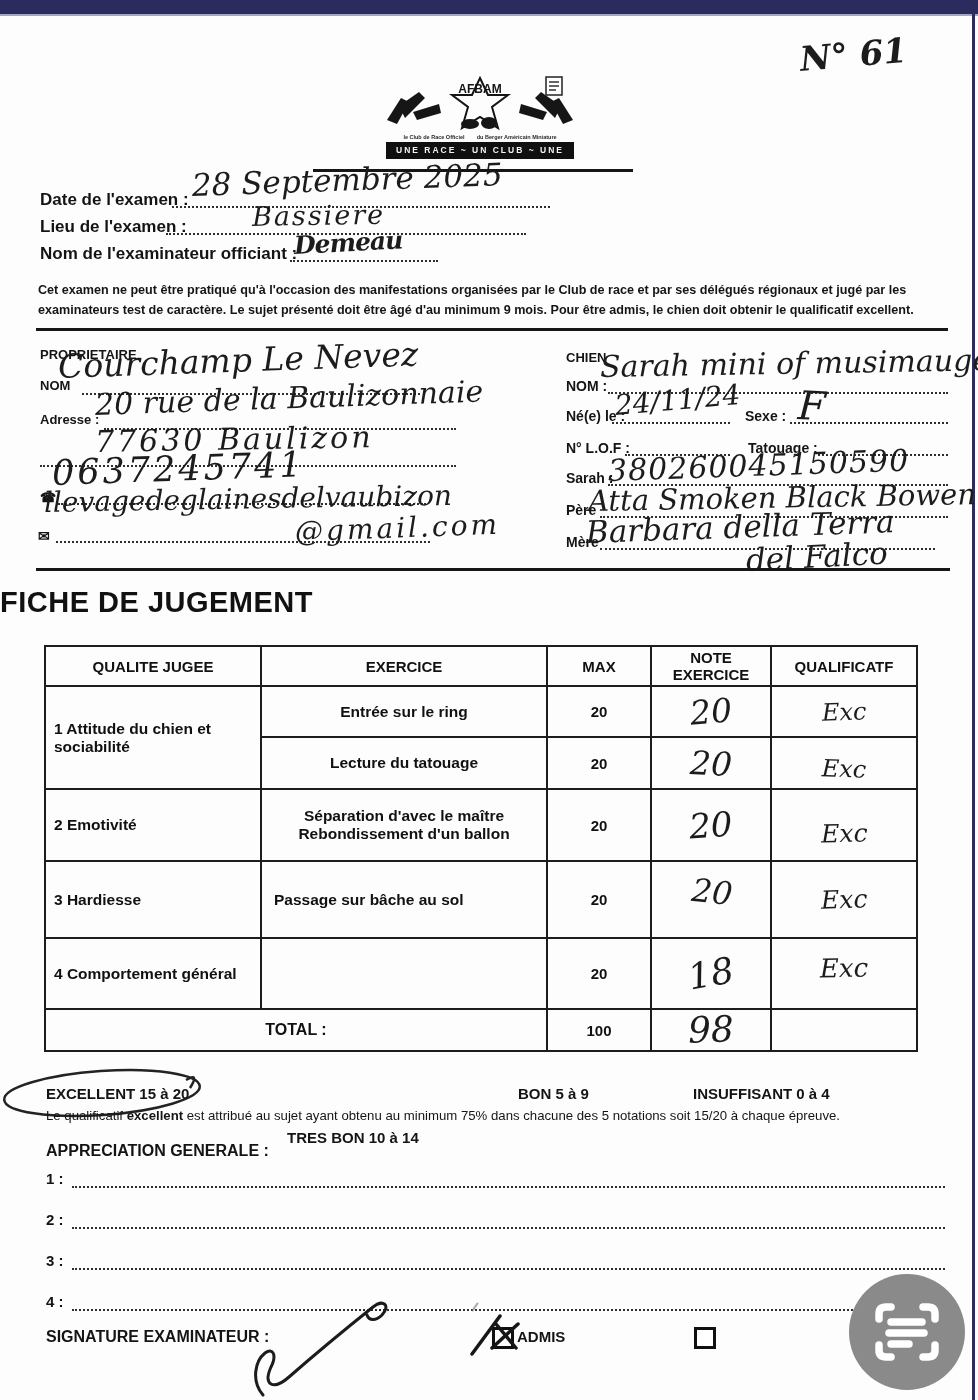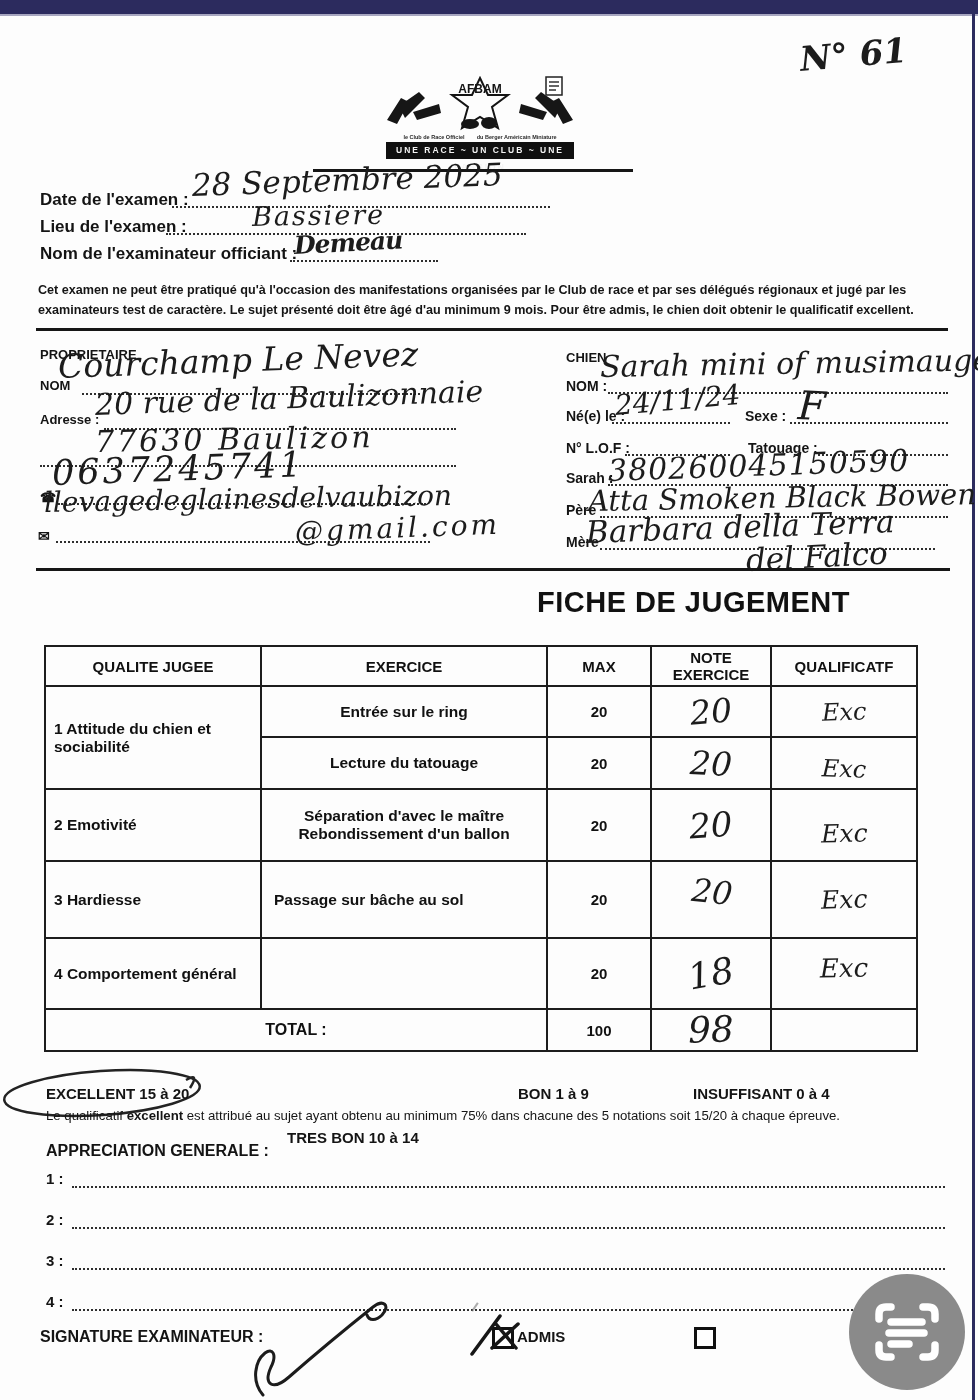--- a/index.html
+++ b/index.html
@@ -120,21 +120,21 @@
   <div class="dots" style="left:600px;top:516px;width:348px;"></div>
   <div class="hw" style="left:588px;top:487px;font-size:29px;transform:rotate(-1deg);">Atta Smoken Black Bowen</div>
 
   <span class="lbl" style="left:566px;top:534px;font-size:14px;">Mère</span>
   <div class="dots" style="left:600px;top:548px;width:335px;"></div>
   <div class="hw" style="left:586px;top:517px;font-size:31px;transform:rotate(-2deg);">Barbara della Terra</div>
   <div class="hw" style="left:746px;top:545px;font-size:31px;transform:rotate(-3deg);">del Falco</div>
 
   <div class="rule" style="left:36px;top:568px;width:914px;height:3px;"></div>
 
-  <div class="abs" style="left:0;top:586px;width:850px;text-align:right;font-size:29px;font-weight:bold;letter-spacing:0.5px;">FICHE DE JUGEMENT</div>
+  <div class="abs" style="left:0;top:586px;width:850px;text-align:left;font-size:29px;font-weight:bold;letter-spacing:0.5px;">FICHE DE JUGEMENT</div>
 
   <table class="judge abs" style="left:44px;top:645px;width:872px;">
     <colgroup>
         <col style="width:216px">
         <col style="width:286px">
         <col style="width:104px">
         <col style="width:120px">
         <col style="width:146px">
       </colgroup>
     <tbody>
@@ -187,38 +187,38 @@
     </tr>
   </tbody>
     </table>
 
   <svg class="abs" width="212" height="60" viewBox="0 0 212 60" style="left:0;top:1064px;">
     <ellipse cx="102" cy="29" rx="98" ry="22" transform="rotate(-4 102 29)" fill="none" stroke="#232323" stroke-width="2.5"></ellipse>
     <path d="M 186 16 q 14 -8 4 8" fill="none" stroke="#232323" stroke-width="2.5"></path>
   </svg>
   <span class="lbl" style="left:46px;top:1085px;font-size:15px;">EXCELLENT  15 à 20</span>
   <span class="lbl" style="left:287px;top:1085px;font-size:15px;margin-top:44px;">TRES BON  10 à 14</span>
-  <span class="lbl" style="left:518px;top:1085px;font-size:15px;">BON  1 à 9</span>
+  <span class="lbl" style="left:518px;top:1085px;font-size:15px;">BON  5 à 9</span>
   <span class="lbl" style="left:693px;top:1085px;font-size:15px;">INSUFFISANT  0 à 4</span>
 
   <div class="abs" style="left:46px;top:1108px;width:905px;font-size:13.2px;color:#151515;">
     <span>Le qualificatif </span><span style="font-weight:bold;">excellent</span><span> est attribué au sujet ayant obtenu au minimum 75% dans chacune des 5 notations soit 15/20 à chaque épreuve.</span>
   </div>
 
   <span class="lbl" style="left:46px;top:1142px;font-size:16px;">APPRECIATION GENERALE :</span>
   <span class="lbl" style="left:46px;top:1170px;font-size:15px;">1 :</span>
   <div class="dots" style="left:72px;top:1186px;width:873px;border-bottom-width:2.5px;"></div>
   <span class="lbl" style="left:46px;top:1211px;font-size:15px;">2 :</span>
   <div class="dots" style="left:72px;top:1227px;width:873px;border-bottom-width:2.5px;"></div>
   <span class="lbl" style="left:46px;top:1252px;font-size:15px;">3 :</span>
   <div class="dots" style="left:72px;top:1268px;width:873px;border-bottom-width:2.5px;"></div>
   <span class="lbl" style="left:46px;top:1293px;font-size:15px;">4 :</span>
   <div class="dots" style="left:72px;top:1309px;width:873px;border-bottom-width:2.5px;"></div>
 
-  <span class="lbl" style="left:40px;top:1328px;font-size:16px;text-align:right;">SIGNATURE EXAMINATEUR :</span>
+  <span class="lbl" style="left:46px;top:1328px;font-size:16px;text-align:right;">SIGNATURE EXAMINATEUR :</span>
   <svg class="abs" width="190" height="105" viewBox="0 0 190 105" style="left:225px;top:1295px;">
     <path d="M 38 100 C 26 86 30 66 40 58 C 48 52 52 60 46 72 C 38 90 48 96 64 82 C 96 54 128 28 148 12 C 158 4 166 10 157 20 C 151 26 144 26 142 20" fill="none" stroke="#1c1c1c" stroke-width="3" stroke-linecap="round"></path>
   </svg>
 
   <div class="abs" style="left:470px;top:1306px;width:10px;height:2px;background:#777;opacity:.6;transform:rotate(-55deg);"></div>
 
   <div class="chk" style="left:492px;top:1327px;"></div>
   <svg class="abs" width="70" height="56" viewBox="0 0 70 56" style="left:466px;top:1302px;">
     <path d="M 26 46 L 52 22 M 30 22 L 50 46 M 6 52 L 34 14" fill="none" stroke="#161616" stroke-width="3.5" stroke-linecap="round"></path>
   </svg>

